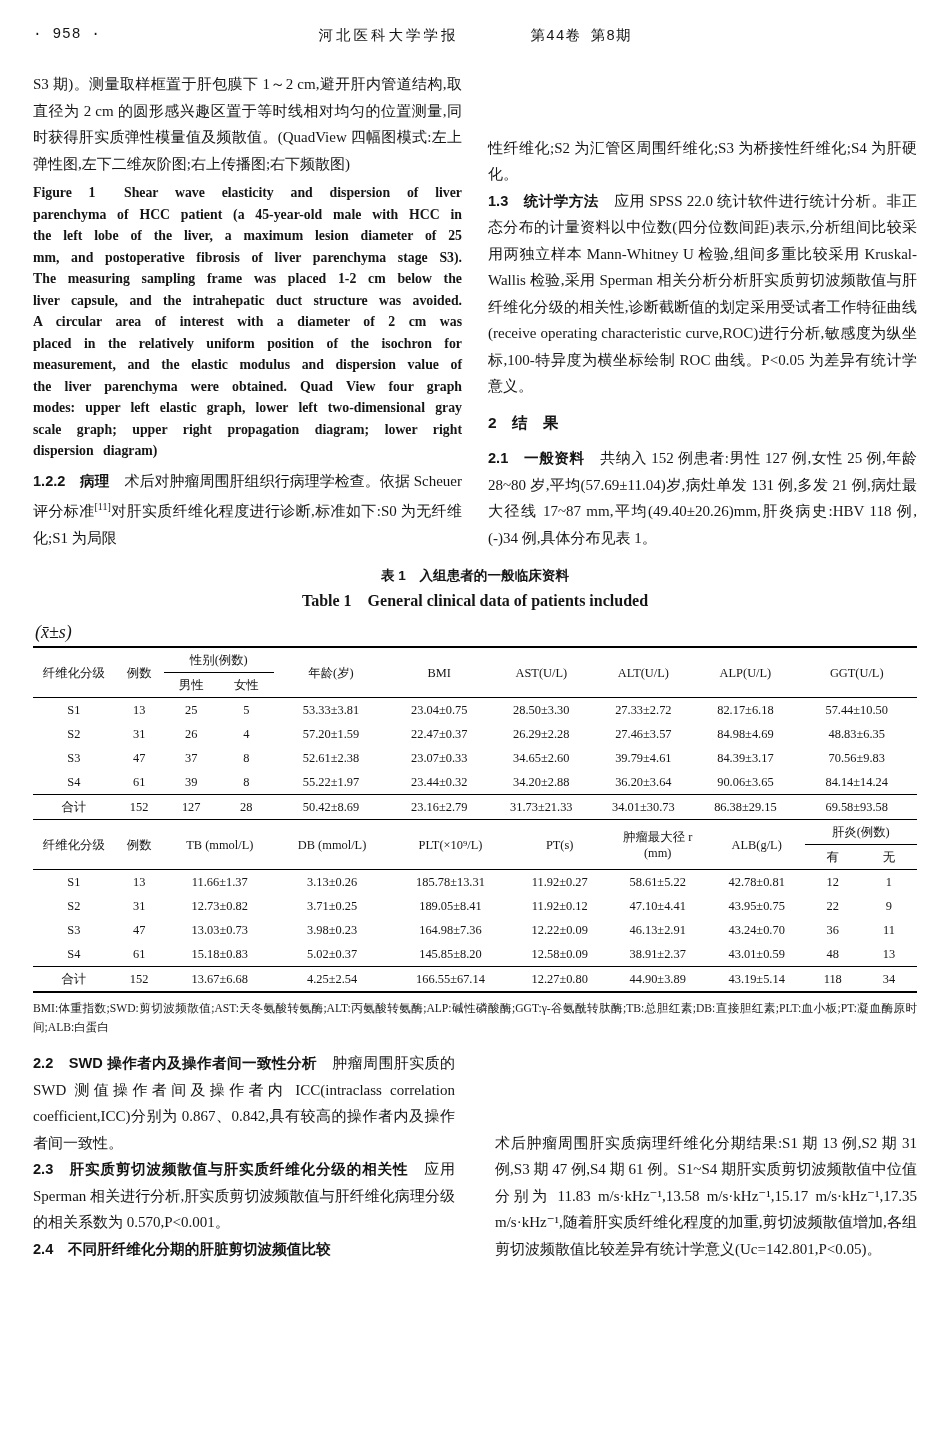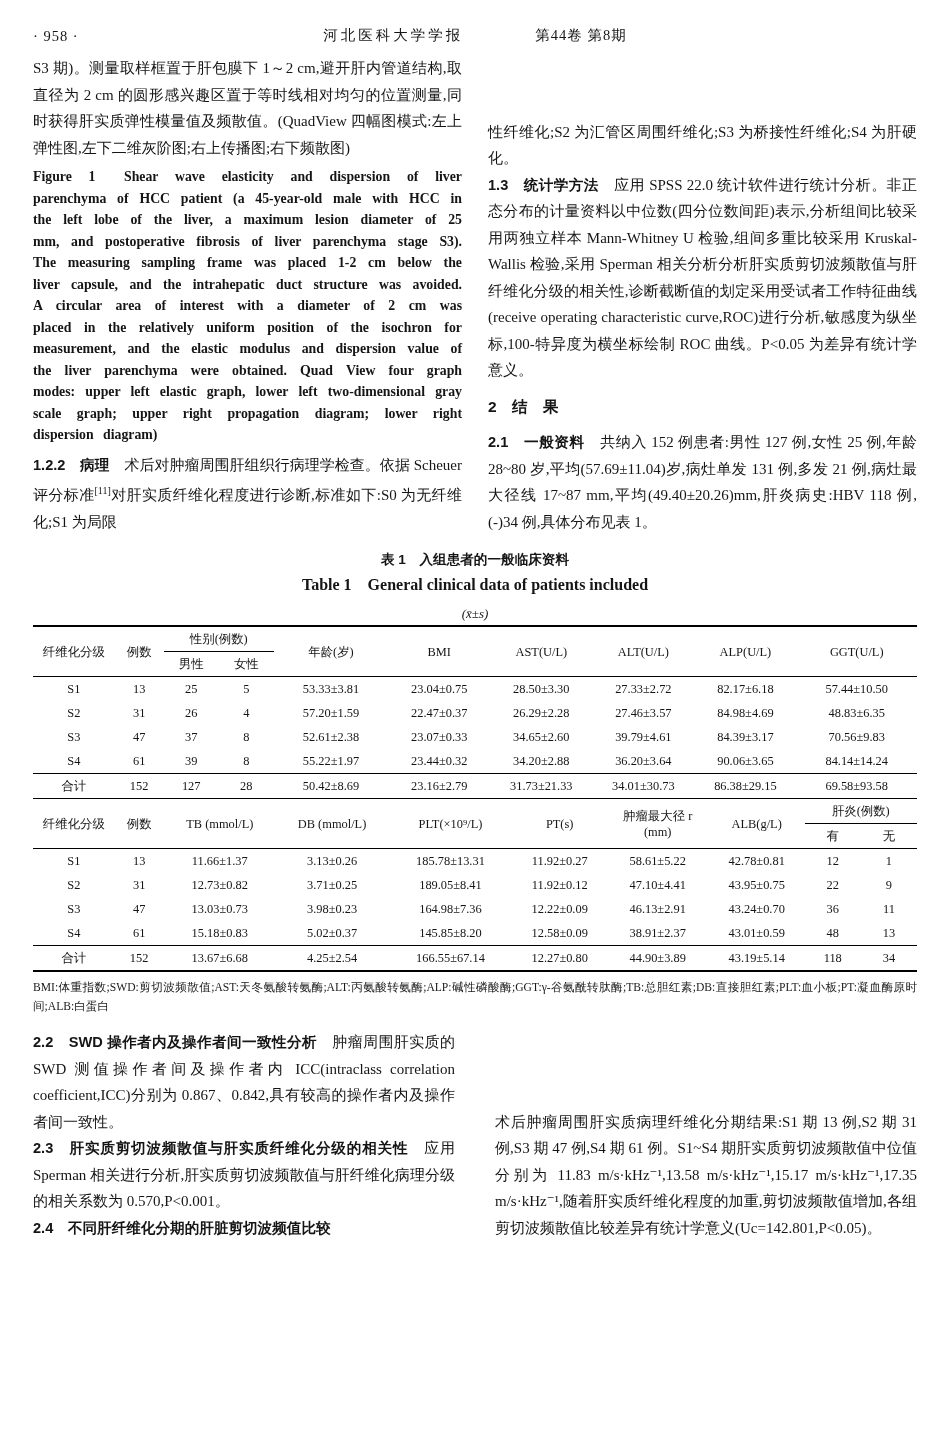--- a/index.html
+++ b/index.html
@@ -4,41 +4,41 @@
 <style>
   * { margin:0; padding:0; box-sizing:border-box; }
   html,body { background:#ffffff; }
   body { width:950px; margin:0 auto; }
   .page {
     width:950px; height:1441px; background:#fff; position:relative; overflow:hidden;
     padding:26px 33px 20px;
     font-family:"Liberation Serif","DejaVu Serif",serif;
     color:#151515;
   }
-  .page-header { display:flex; align-items:flex-end; font-size:14.5px; margin-bottom:10px; }
+  .page-header { display:flex; align-items:flex-start; font-size:14.5px; margin-bottom:26px;font-family:Liberation Mono, monospace; }
   .page-header .pn { flex:1; letter-spacing:1px; }
   .page-header .jt { letter-spacing:3px; }
   .page-header .iss { margin-left:72px; letter-spacing:1px; }
   .page-header .sp { flex:1; }
 
   .cols { display:flex; gap:26px; align-items:flex-end; }
   .col { width:429px; font-size:15px; line-height:26.5px; text-align:justify; }
   .para { margin:0; }
   .plabel { font-family:"Liberation Sans","DejaVu Sans",sans-serif; font-weight:bold; font-size:14.6px; }
   sup { font-size:10px; }
   .fig-caption {
     font-weight:bold; font-size:13.8px; line-height:21.5px;
     word-spacing:6px; text-align:justify; margin:5px 0 6px;
   }
   .h2 { font-family:"Liberation Sans","DejaVu Sans",sans-serif; font-weight:bold; font-size:15.5px; margin:10px 0 9px; }
 
   .table-block { margin-top:16px; }
   .tbl-title-zh { text-align:center; font-family:Liberation Sans, sans-serif; font-weight:bold; font-size:13.6px; }
   .tbl-title-en { text-align:center; font-weight:bold; font-size:16px; margin-top:6px; }
-  .tbl-note { text-align:center; font-style:italic; font-size:13px; margin:10px 2px 3px; }
+  .tbl-note { text-align:left; font-style:italic; font-size:18px; margin:10px 2px 3px; }
 
   table { width:100%; border-collapse:collapse; table-layout:fixed; font-size:12.4px; }
   th, td { font-weight:normal; text-align:center; padding:4px 2px; line-height:16px; white-space:nowrap; overflow:hidden; }
   #table-a { border-top:2px solid #000; border-bottom:1px solid #000; }
   #table-b { border-bottom:2px solid #000; }
   thead th { border-bottom:1px solid #000; }
   tr.total td { border-top:1px solid #000; }
 
   .tbl-footnote { font-size:11.6px; line-height:18.5px; text-align:justify; margin-top:7px; color:#1a1a1a; }
 

